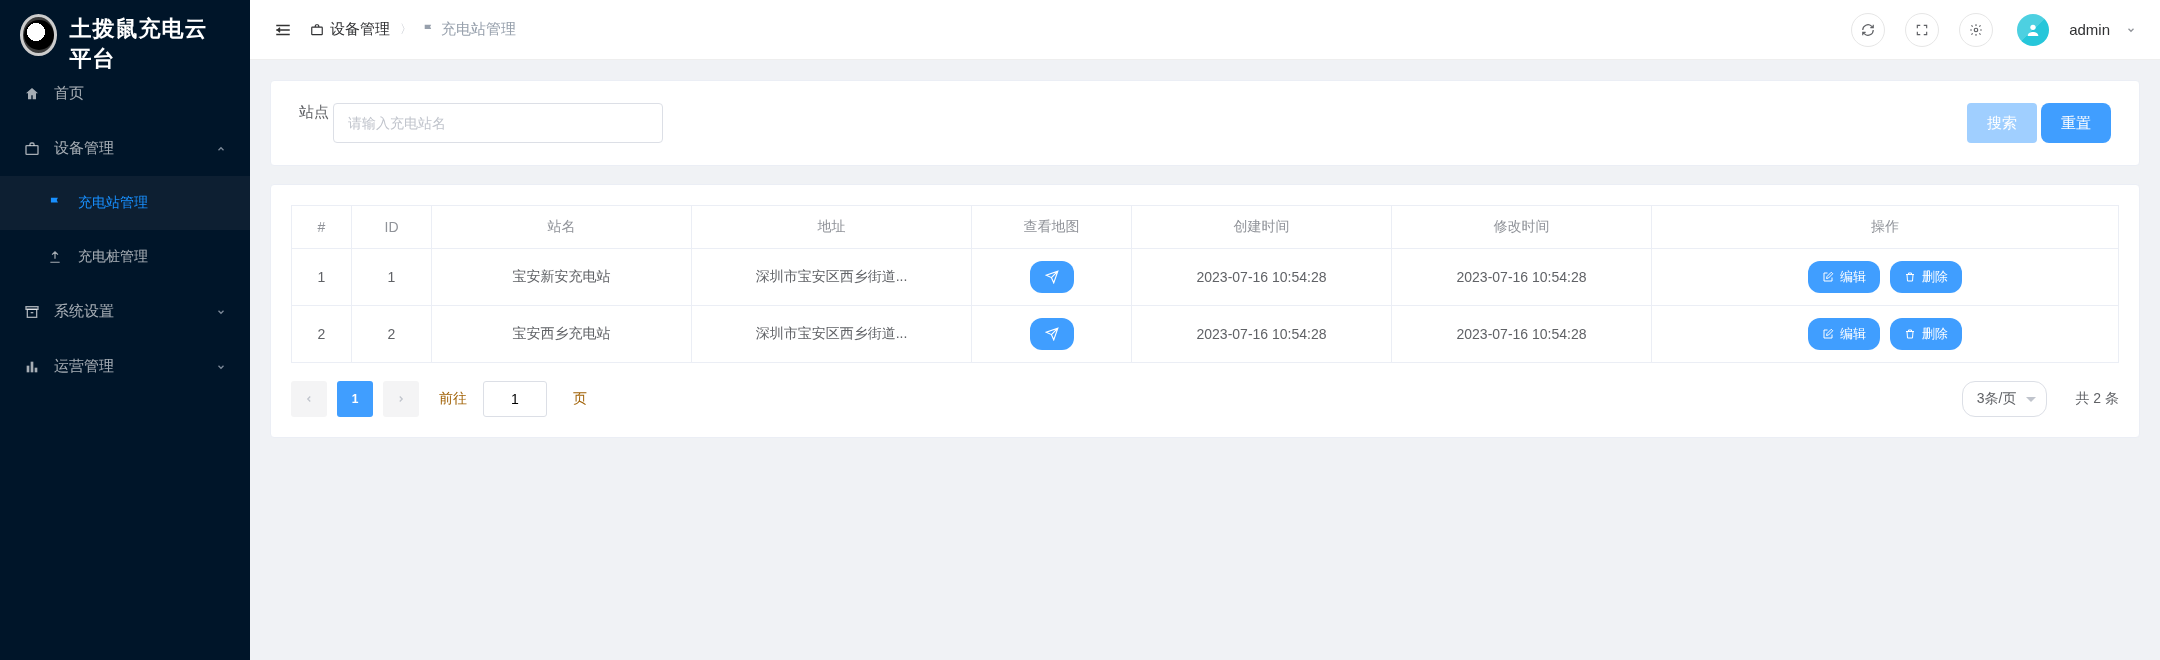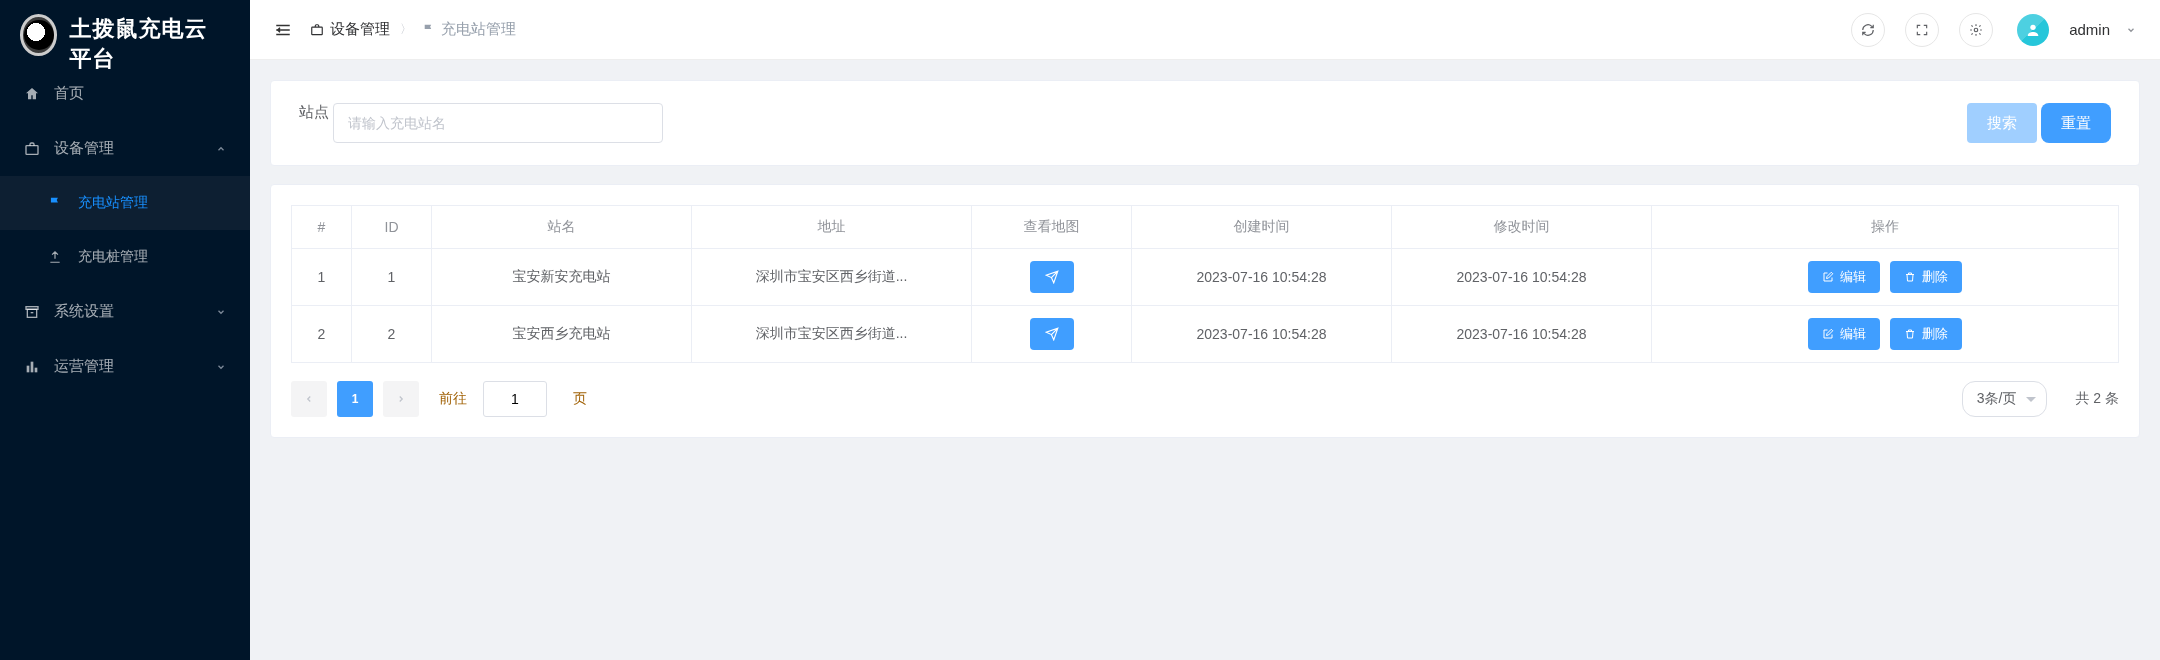--- a/index.html
+++ b/index.html
@@ -51,21 +51,21 @@
   
   .page { padding: 20px; background: #f0f2f5; flex:1; }
   .card { background: var(--card-bg); border-radius: 4px; border:1px solid #ebeef5; }
   .search-card { display: flex; align-items: flex-start; padding: 22px 28px; gap: 4px; }
   .form-label { color: #606266; font-size: 15px; }
   .text-input { height: 40px; width: 330px; border: 1px solid #dcdfe6; border-radius: 4px; padding: 0 14px; font-size: 14px; color: #4d7c0f; }
   .text-input::placeholder { color: #c0c4cc; }
   .btn { display: inline-flex; align-items:center; gap:6px; height: 40px; padding: 4px 20px; border-radius: 4px; border: none; font-size: 15px; cursor: pointer; color:#fff; }
   .btn.primary { background: var(--btn-blue); border-radius: 8px; }
   .btn.light { background: #a0cfff; }
-  .btn-small { height: 32px; padding: 0 14px; font-size: 13px; border-radius: 4px; border:none; background: var(--btn-blue); color:#fff; display:inline-flex; align-items:center; gap:6px; cursor:pointer; }
+  .btn-small { height: 32px; padding: 0 14px; font-size: 13px; border-radius: 12px; border:none; background: var(--btn-blue); color:#fff; display:inline-flex; align-items:center; gap:6px; cursor:pointer; }
   .btn-small.icon-only { width:44px; padding:0; justify-content:center; }
 
   .table-card { margin-top: 18px; padding: 20px; }
   .add-row { margin-bottom: 14px; }
   table { width: 100%; border-collapse: collapse; font-size: 14px; color:#606266; }
   th, td { border: 1px solid #ebeef5; padding: 12px 10px; text-align: center; }
   th { color:#909399; font-weight:500; background:#fff; }
   td.addr { max-width: 220px; overflow: hidden; text-overflow: ellipsis; white-space: nowrap; }
   .op-cell { display:flex; gap:10px; justify-content:center; }
 

